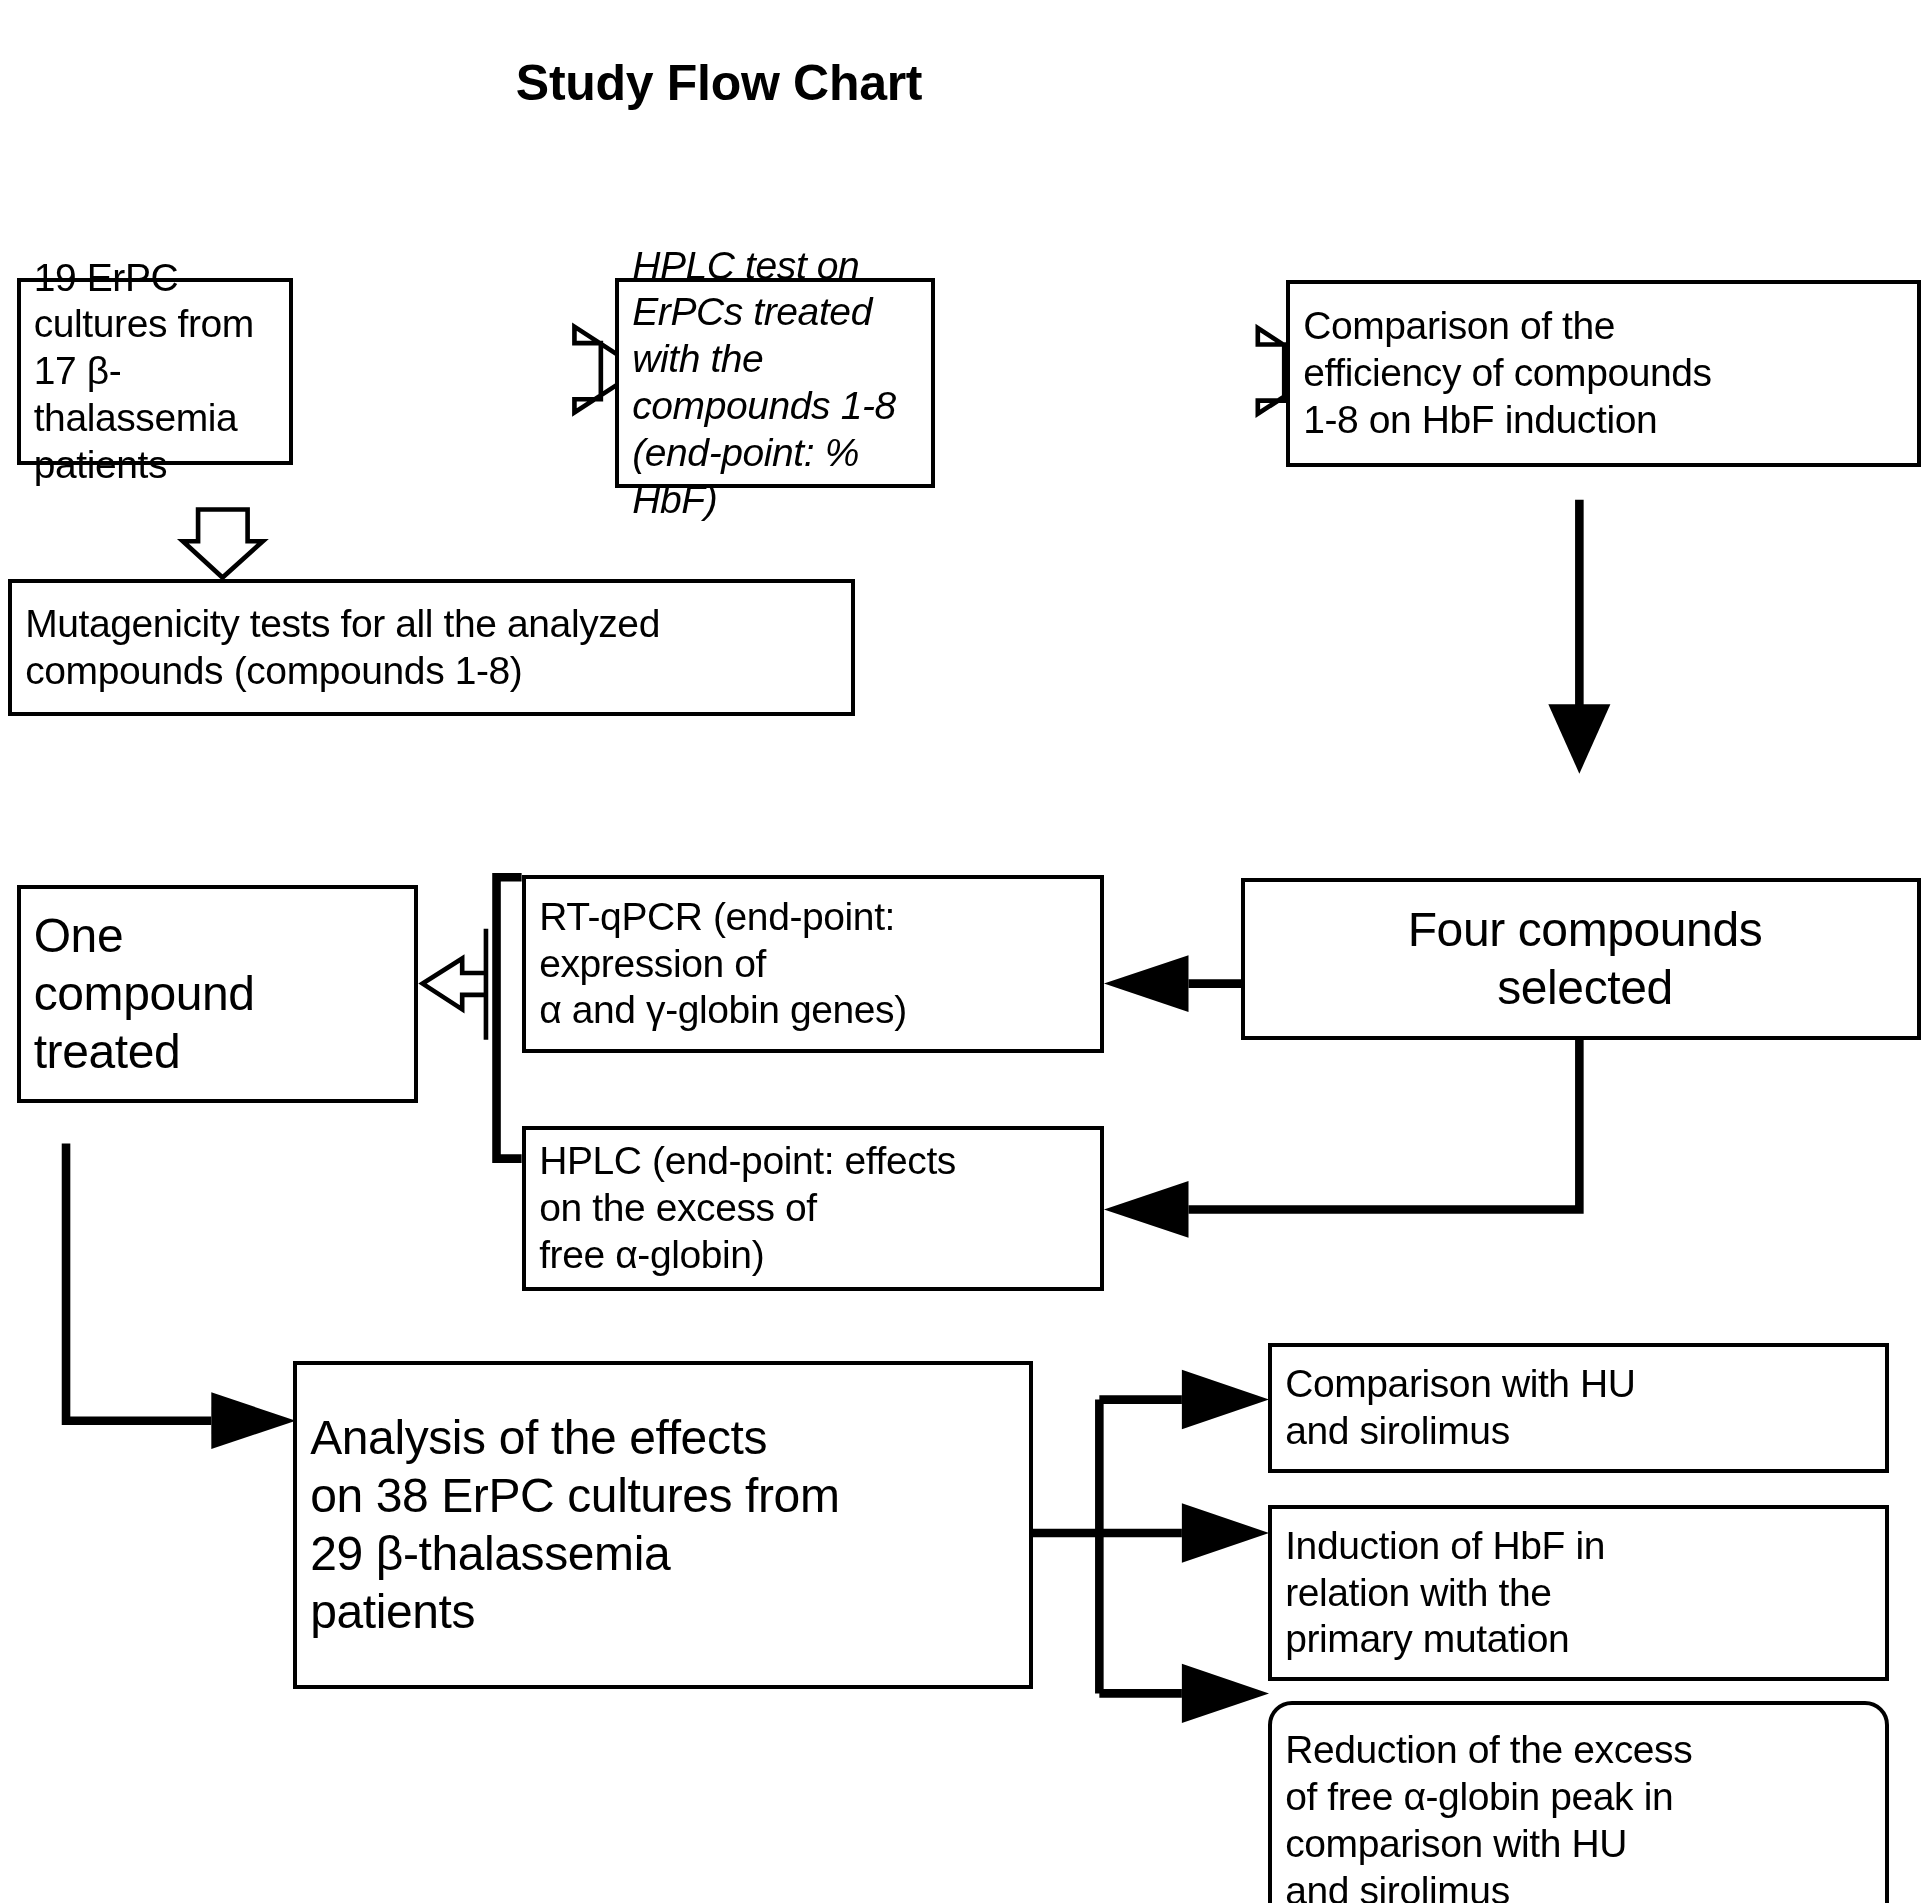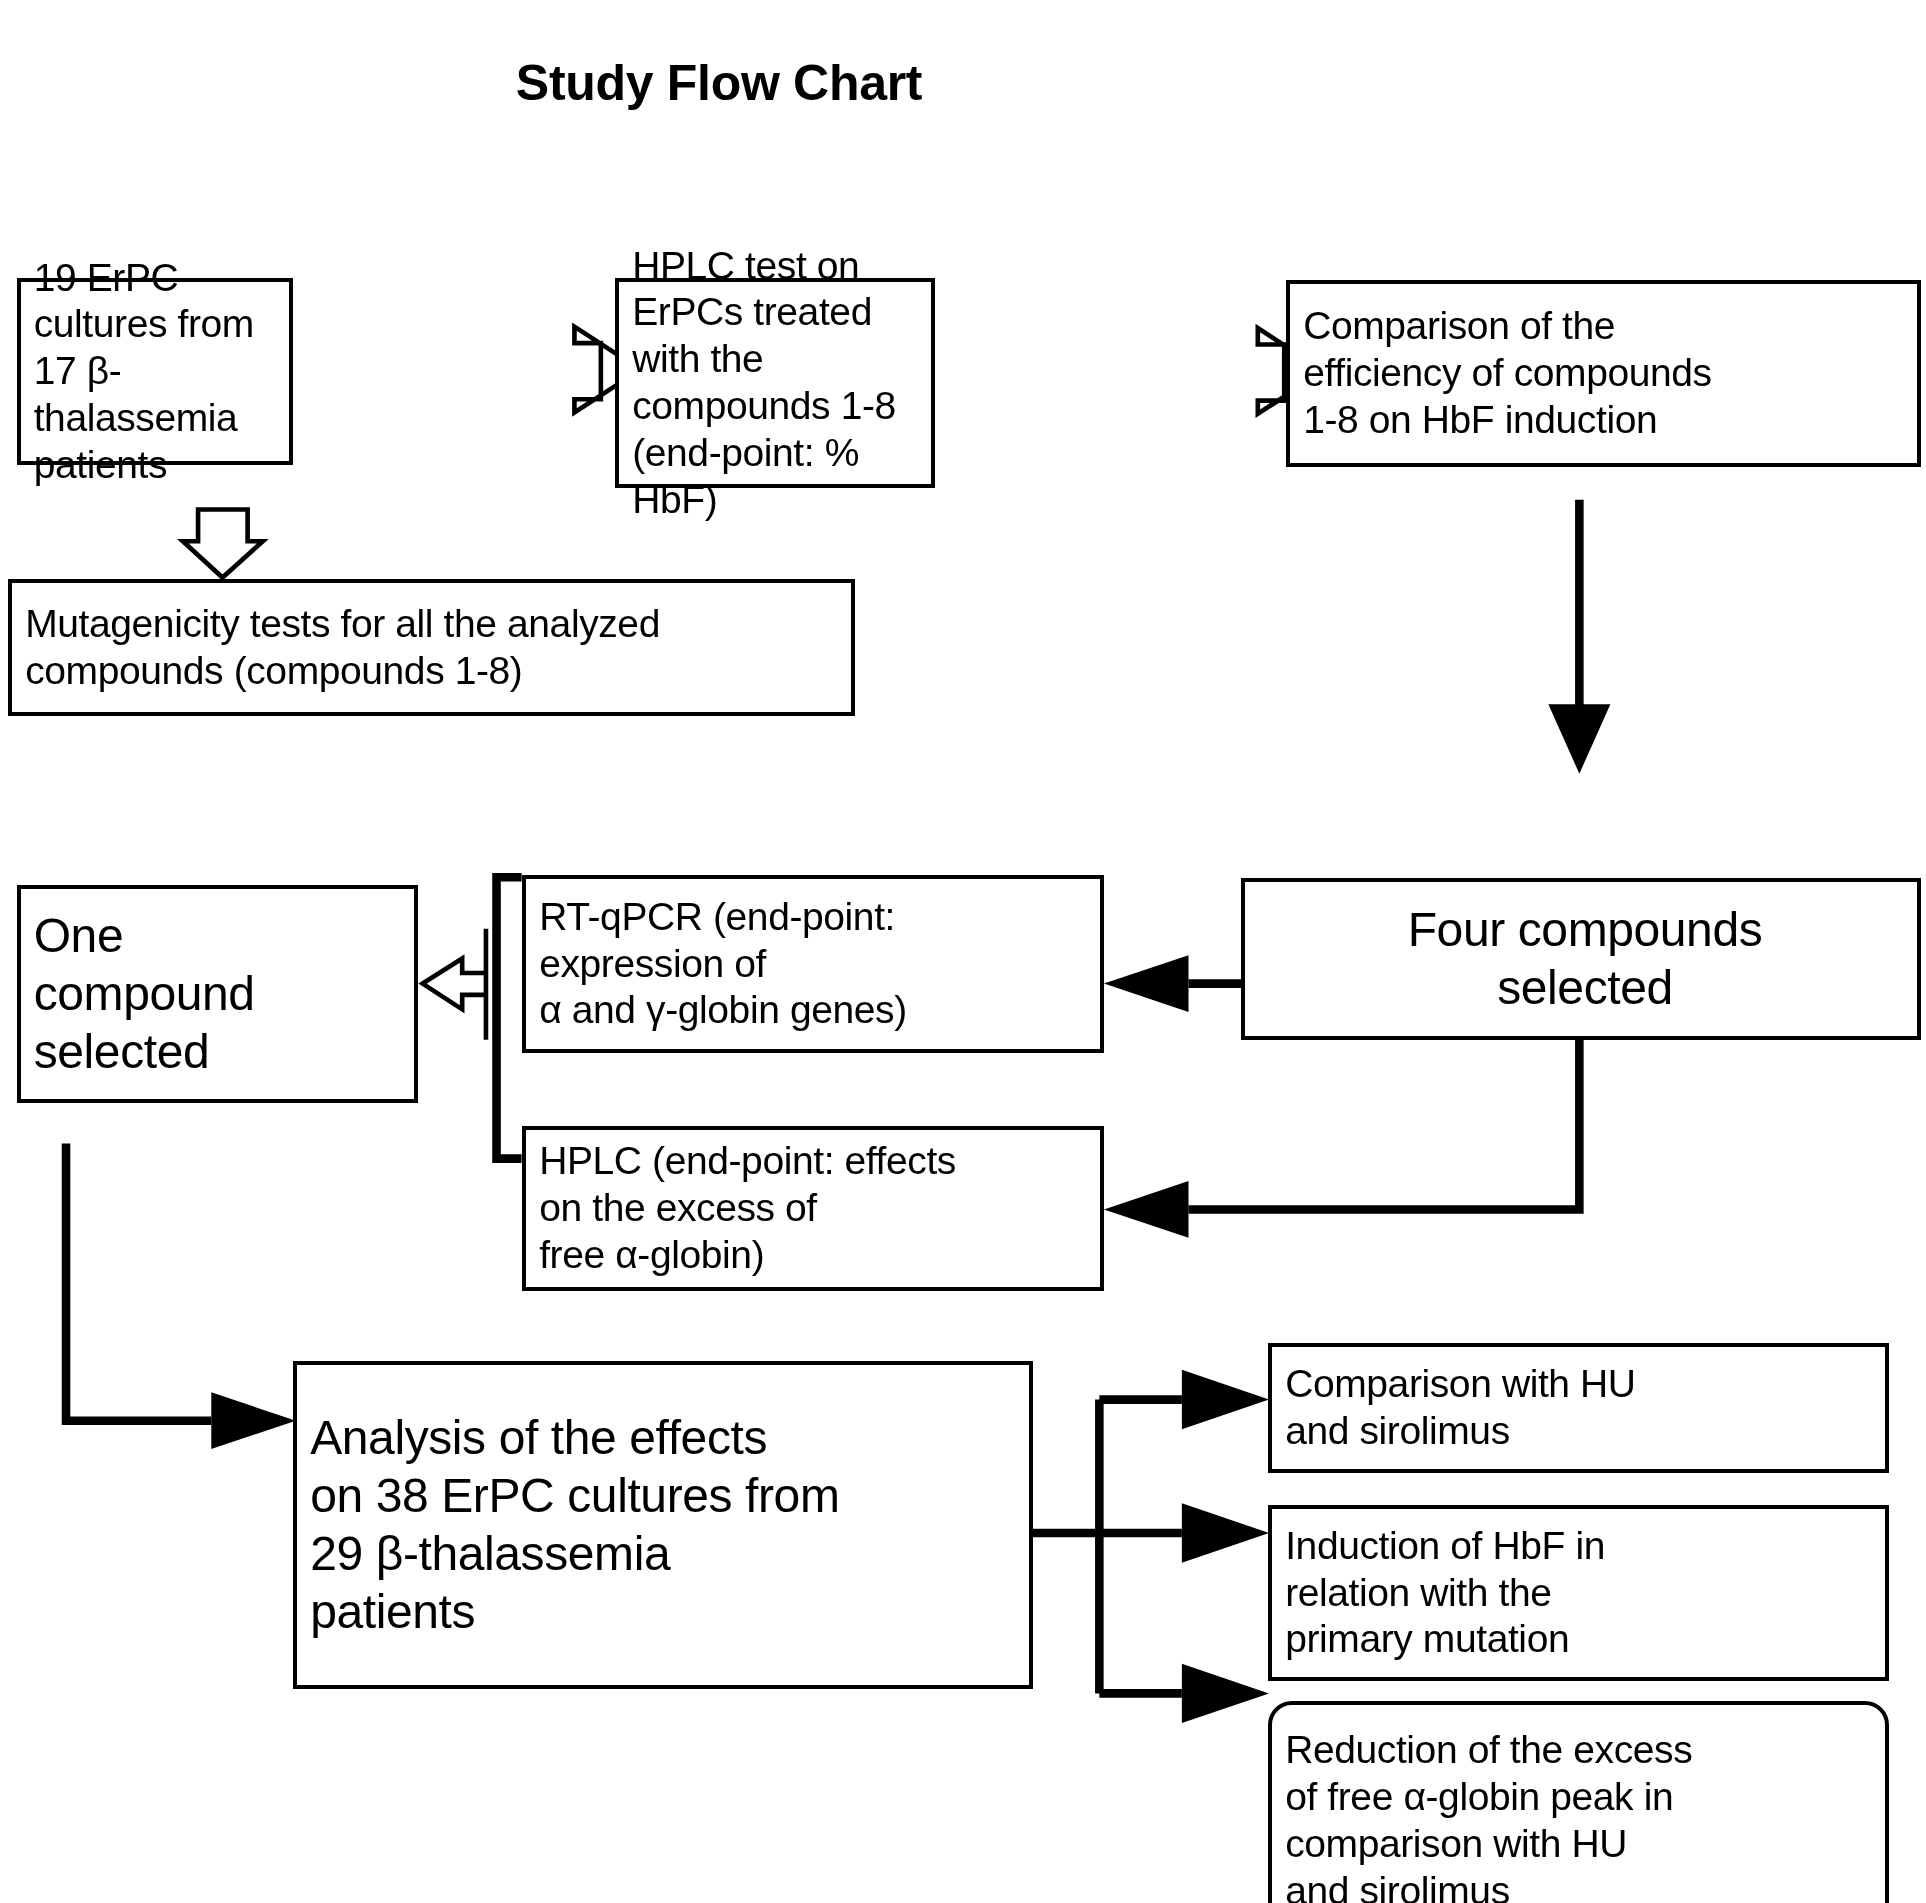--- a/index.html
+++ b/index.html
@@ -135,41 +135,41 @@
       <polygon points="1922,2498 1790,2453 1790,2543" fill="#000000"></polygon>
     </g>
   </svg>
 
   <div class="node" style="left:16.5px; top:234px; width:276px; height:187px;align-items:center;">
     <span class="txt">19 ErPC cultures from
 17 β-thalassemia
 patients</span>
   </div>
 
-  <div class="node" style="left:615px; top:234px; width:320px; height:210px;">
+  <div class="node" style="left:615px; top:234px; width:320px; height:210px;font-style:italic;">
     <span class="txt">HPLC test on ErPCs treated
 with the compounds 1-8
 (end-point: % HbF)</span>
   </div>
 
   <div class="node" style="left:1286px; top:236px; width:635px; height:187px;">
     <span class="txt">Comparison of the
 efficiency of compounds
 1-8 on HbF induction</span>
   </div>
 
   <div class="node" style="left:8px; top:535px; width:847px; height:137px;">
     <span class="txt">Mutagenicity tests for all the analyzed
 compounds (compounds 1-8)</span>
   </div>
 
   <div class="node big" style="left:16.5px; top:841px; width:401px; height:218px;">
     <span class="txt">One
 compound
-selected</span>
+treated</span>
   </div>
 
   <div class="node" style="left:522px; top:1082px; width:582px; height:165px;">
     <span class="txt">HPLC (end-point: effects
 on the excess of
 free α-globin)</span>
   </div>
 
   <div class="node" style="left:522px; top:831px; width:582px; height:178px;">
     <span class="txt">RT-qPCR (end-point:

